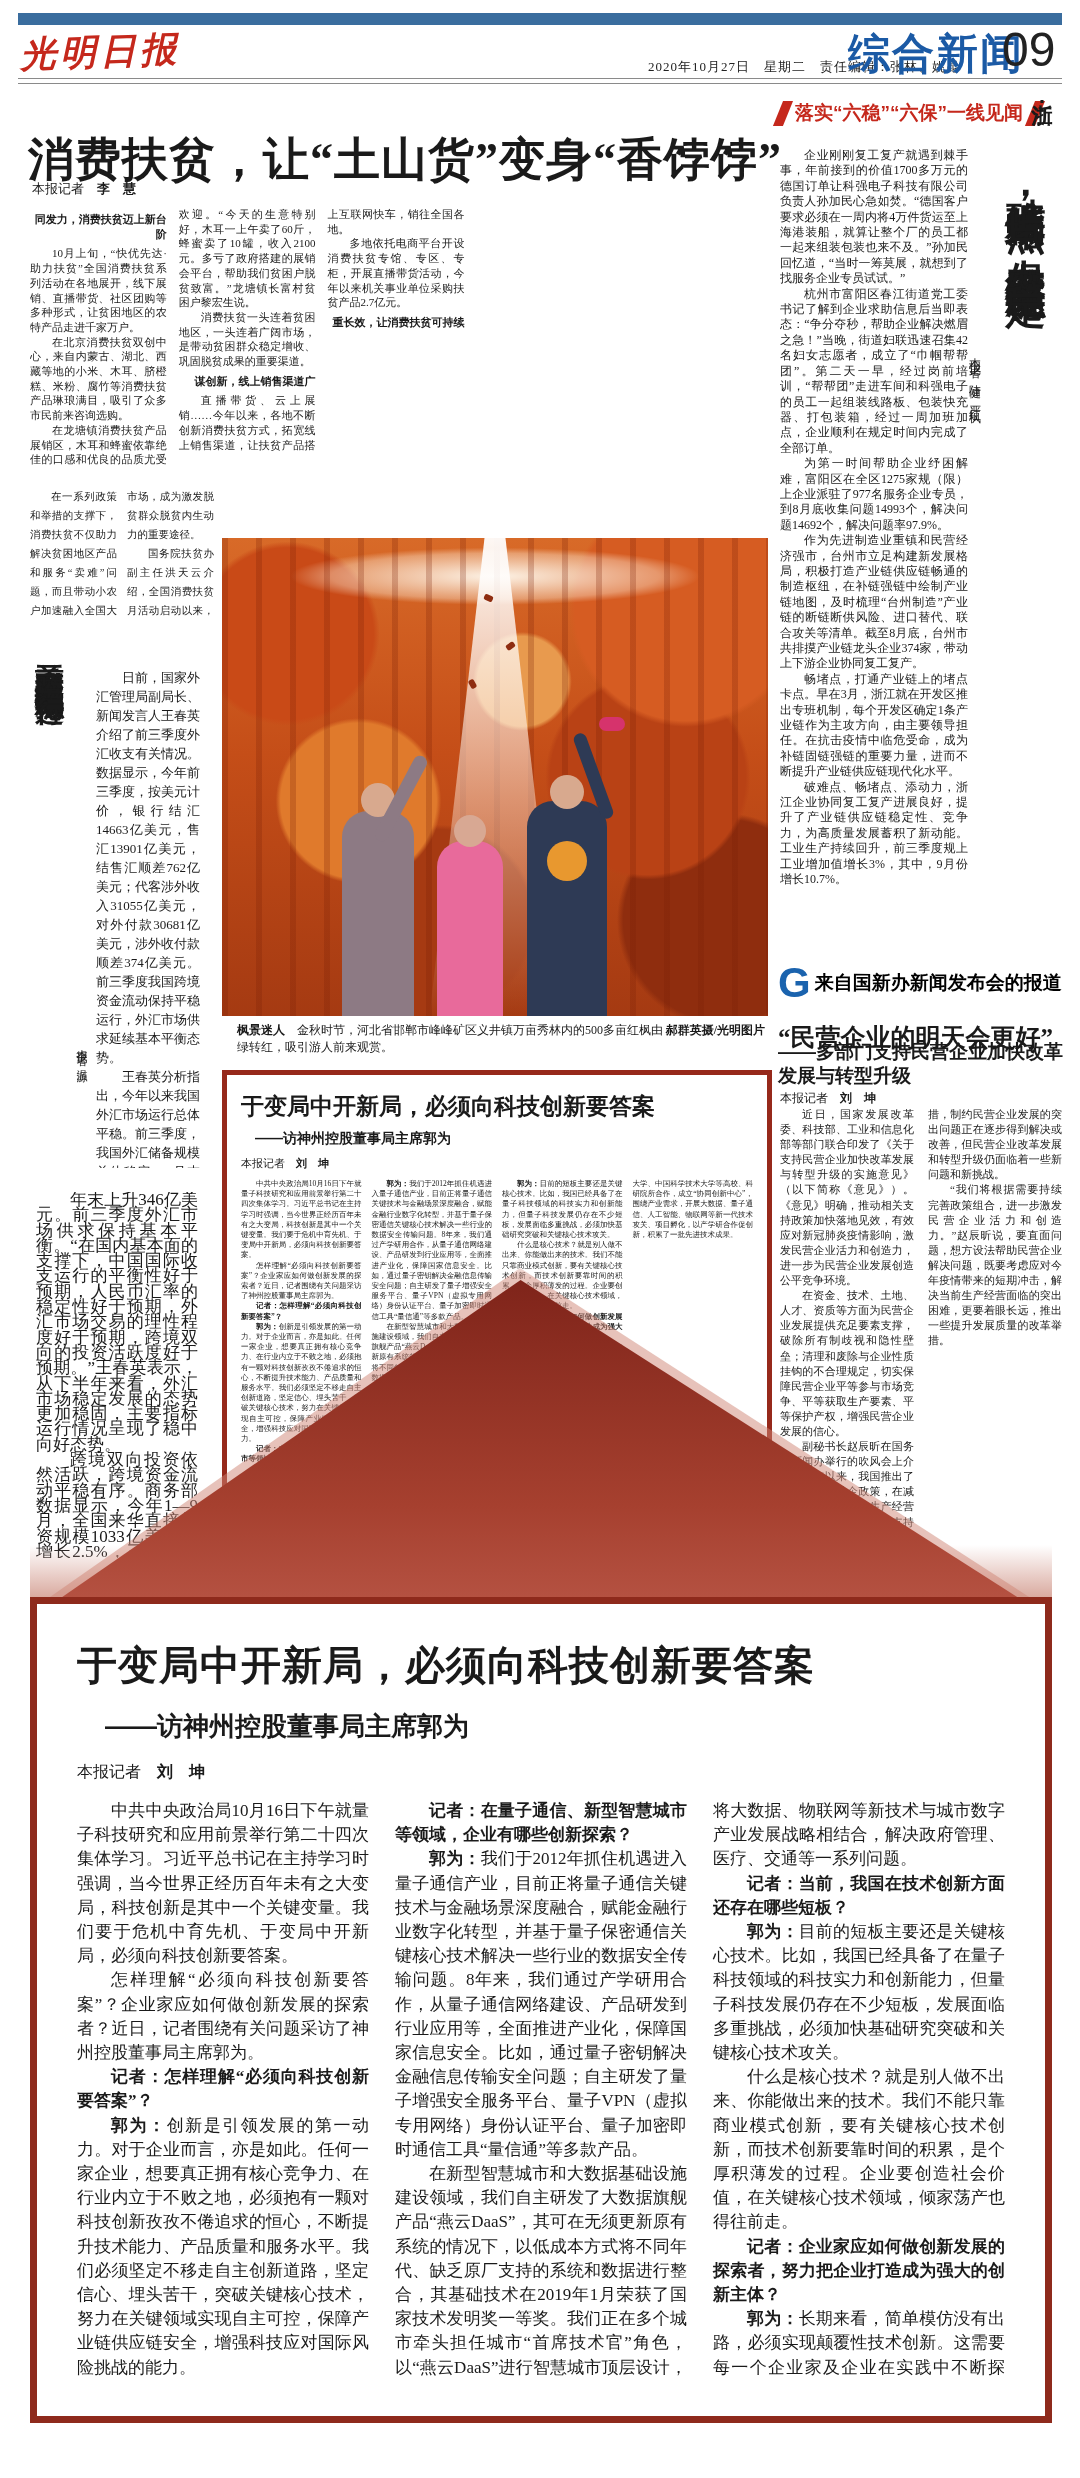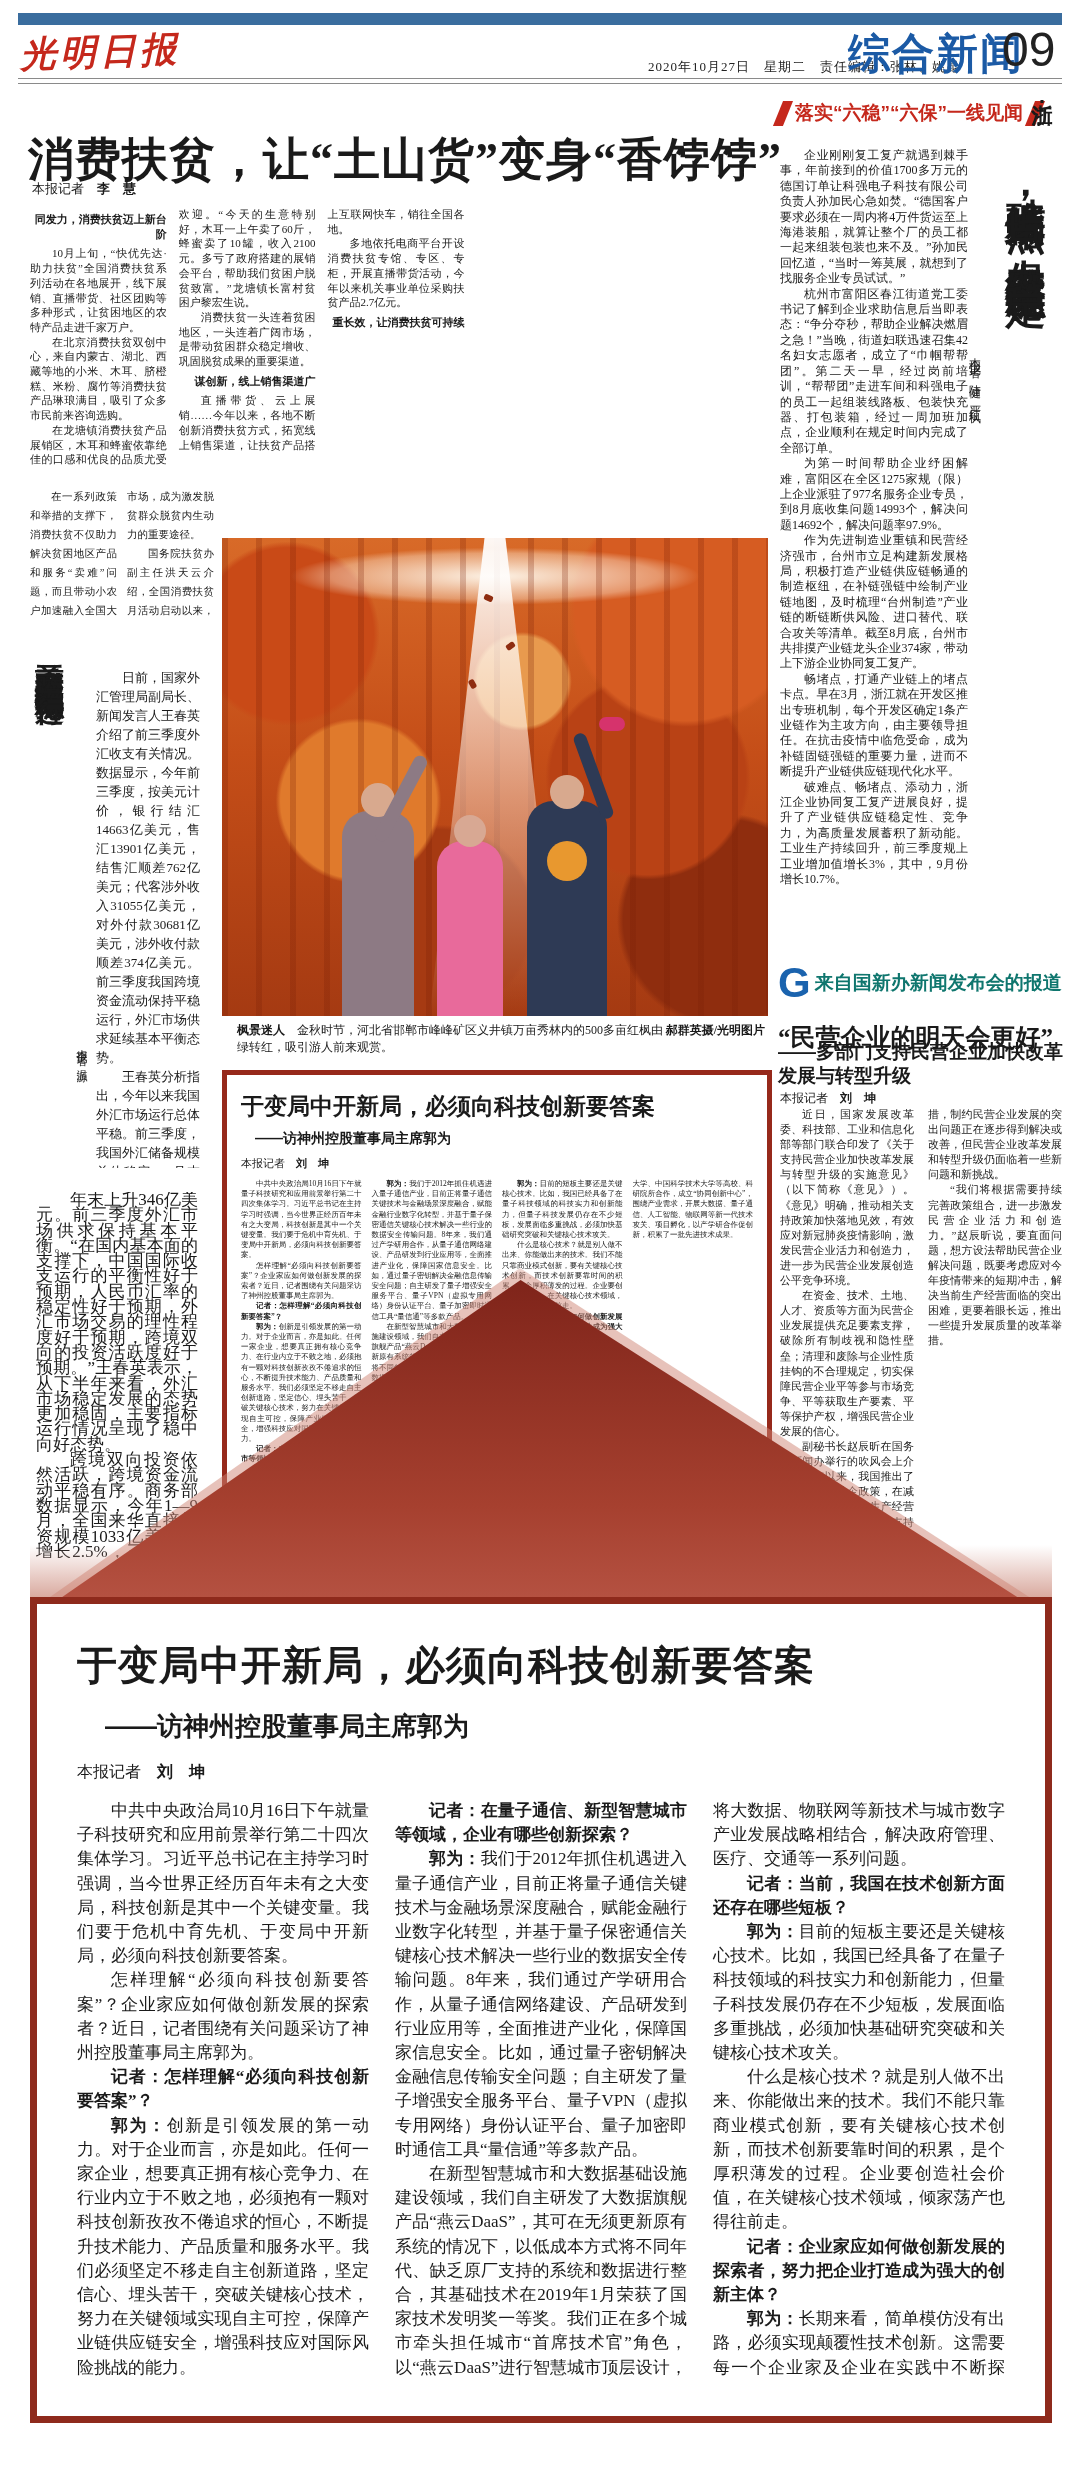--- a/index.html
+++ b/index.html
@@ -69,21 +69,21 @@
   .ibox{left:222px;top:1070px;width:550px;height:450px;border:5px solid #96291b;box-sizing:border-box;
         padding:12px 14px 0 14px;background:#fff;}
   .ibox-title{font-size:23px;font-weight:bold;margin:4px 0 0 0;white-space:nowrap;}
   .ibox-sub{font-size:14px;font-weight:bold;margin:8px 0 0 14px;font-family:"Liberation Sans",sans-serif;}
   .ibox-byline{font-size:11px;margin-top:8px;}
   .ibox-body{margin-top:8px;height:300px;column-count:4;column-gap:10px;column-fill:auto;
              font-size:7.5px;line-height:10.2px;overflow:hidden;}
   
   .gx-kicker{left:778px;top:962px;display:flex;align-items:center;gap:4px;}
   .g-icon{font-size:42px;font-weight:bold;color:#1a63ae;line-height:1;font-family:"Liberation Sans",sans-serif;}
-  .gx-kicker-text{font-size:19px;font-weight:bold;color:#0f766e;font-family:"Liberation Sans",sans-serif;}
+  .gx-kicker-text{font-size:19px;font-weight:bold;color:#000000;font-family:"Liberation Sans",sans-serif;}
   .gx-title{left:778px;top:1000px;width:286px;font-size:25px;font-weight:bold;white-space:nowrap;}
   .gx-sub{left:778px;top:1040px;width:288px;font-size:19px;font-weight:bold;line-height:24px;
           font-family:"Liberation Sans",sans-serif;}
   .gx-byline{left:780px;top:1090px;font-size:12px;}
   .gx-body{left:780px;top:1107px;width:282px;height:452px;column-count:2;column-gap:14px;column-fill:auto;
            font-size:11px;line-height:15.1px;overflow:hidden;}
   
   .beam-glow{left:40px;top:1268px;width:1000px;height:336px;background:#cf8677;opacity:.5;filter:blur(6px);
              clip-path:polygon(48% 0,100% 100%,0 100%);z-index:5;}
   .beam{left:55px;top:1280px;width:970px;height:322px;background:linear-gradient(180deg,#7f241a,#a6402f 70%,#b55242);

